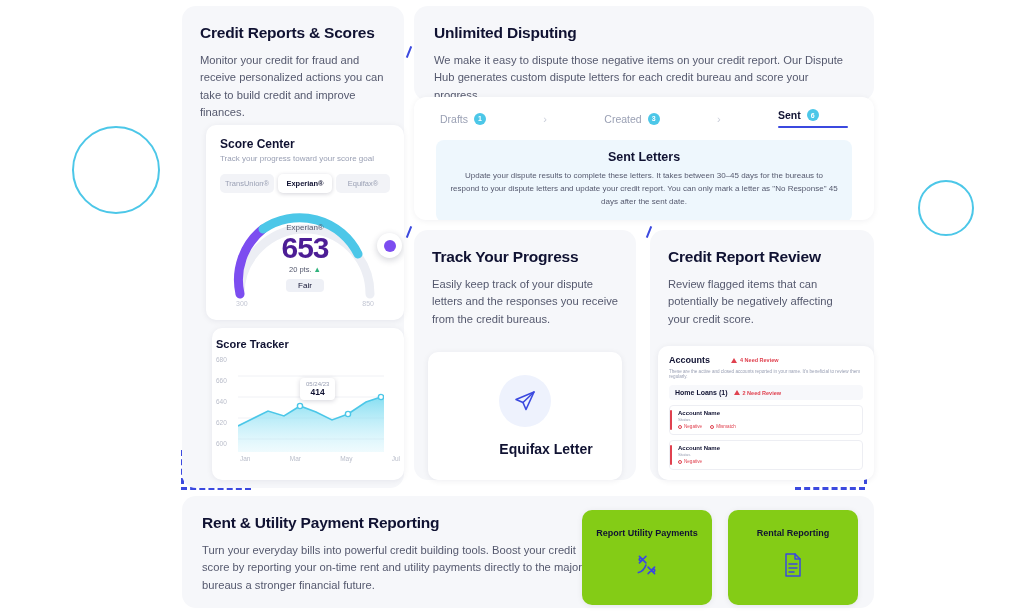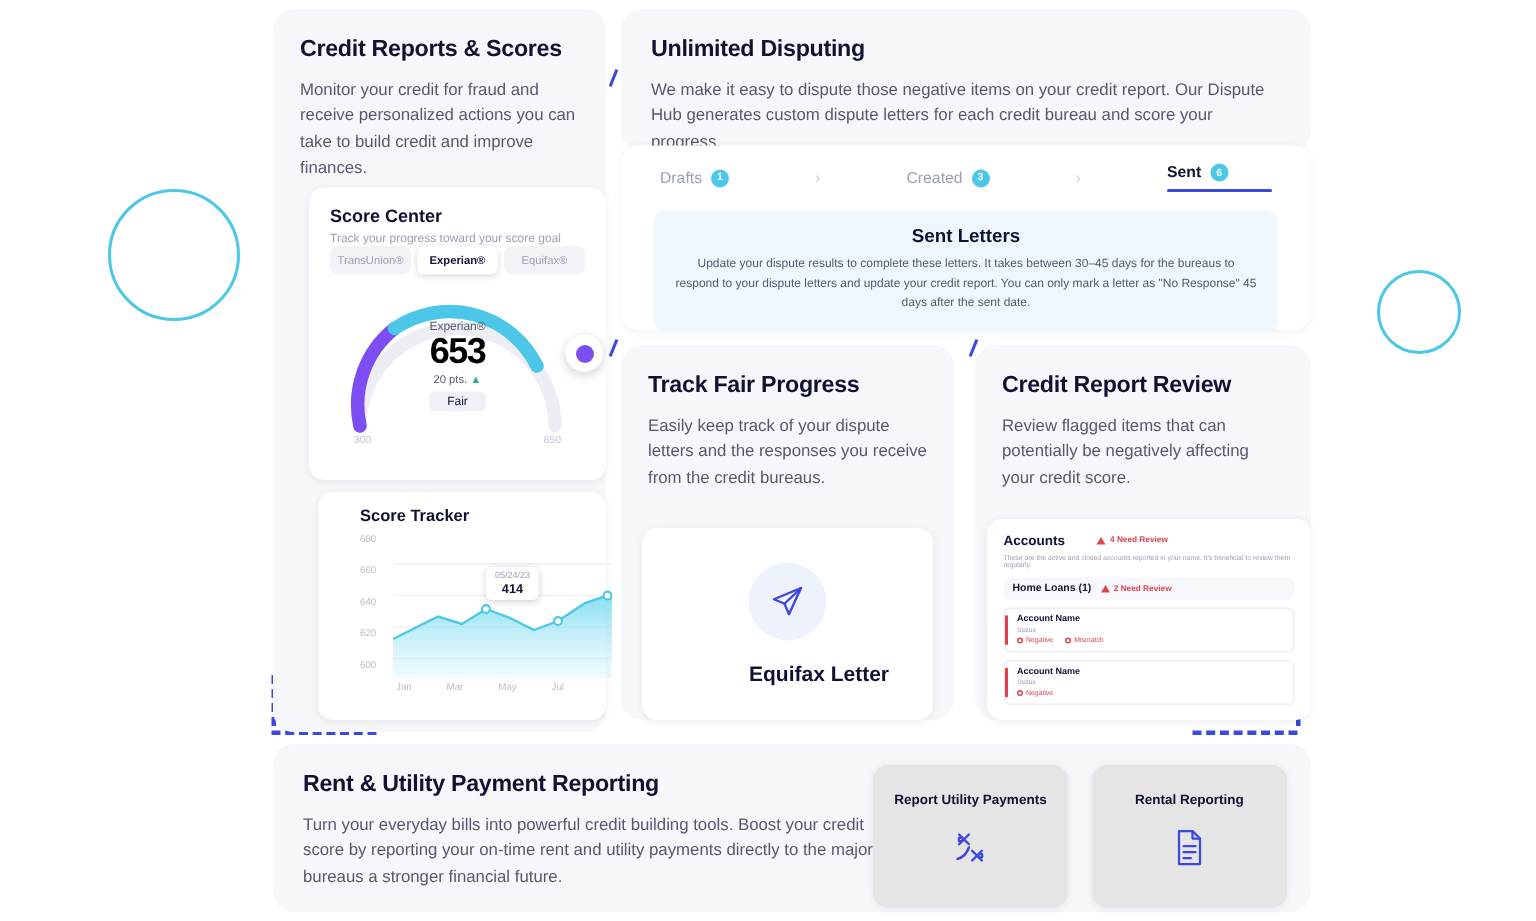--- a/index.html
+++ b/index.html
@@ -57,51 +57,51 @@
 
   
   #card-credit { left: 182px; top: 6px; width: 222px; height: 482px; padding: 18px 18px 0 18px; }
   .inner-panel {
     position: absolute; background:#fff; border-radius: 10px;
     box-shadow: 0 1px 6px rgba(16,18,50,.07);
   }
   #score-center { left: 206px; top: 125px; width: 198px; height: 195px; padding: 12px 14px; overflow:hidden;}
   .sc-title { font-size: 12px; font-weight: bold; color:#101232; }
   .sc-sub { font-size: 8px; color:#9aa0b4; margin-top:3px; }
-  .bureau-tabs { display:flex; gap:4px; margin-top:1px; }
+  .bureau-tabs { display:flex; gap:4px; margin-top:11px; }
   .bureau-tab {
     flex:1; font-size:7.5px; color:#9aa0b4; text-align:center;
     padding:5px 2px; border-radius:5px; background:#f2f3f7;
   }
   .bureau-tab.active { background:#fff; color:#101232; font-weight:bold; box-shadow:0 1px 4px rgba(16,18,50,.18); }
 
   .gauge-wrap { position:relative; margin-top: 6px; height: 108px; }
   .gauge-svg { position:absolute; left: 50%; transform: translateX(-50%); top:0; }
   .gauge-center {
     position:absolute; left:0; right:0; top:24px; text-align:center;
   }
   .g-bureau { font-size:8px; color:#55596e; }
-  .g-score { font-size:24px; font-weight:bold; color:#000000; line-height:1.05; letter-spacing:-1px;text-align:center;}
+  .g-score { font-size:30px; font-weight:bold; color:#4c1d95; line-height:1.05; letter-spacing:-1px;text-align:center;}
   .g-delta { font-size:7.5px; color:#55596e; margin-top:1px;}
   .g-delta .tri { color:#2fb27c; }
   .g-rating {
     display:inline-block; margin-top:4px; font-size:8px; color:#101232;
     background:#eef0f6; border-radius:4px; padding:2px 12px;
   }
   .g-min, .g-max { position:absolute; bottom:0; font-size:7px; color:#c3c7d4; }
   .g-min { left: 16px; } .g-max { right: 16px; }
   .gauge-knob {
     position:absolute; right: -12px; top: 34px;
     width: 25px; height: 25px; border-radius:50%;
     background:#fff; box-shadow:0 2px 7px rgba(16,18,50,.2);
     display:flex; align-items:center; justify-content:center;
   }
   .gauge-knob i { width:12px; height:12px; border-radius:50%; background:#7c4df0; display:block;}
 
-  #score-tracker { left: 212px; top: 328px; width: 192px; height: 152px; padding: 10px 28px; }
+  #score-tracker { left: 212px; top: 328px; width: 192px; height: 152px; padding: 10px 4px; }
   .st-title { font-size: 11px; font-weight:bold; color:#101232; }
   .chart { position:relative; margin-top:6px; height:104px; }
   .y-labels { position:absolute; left:0; top:0; font-size:6.5px; color:#b9bdca; }
   .y-labels div { height:21px; }
   .x-labels { position:absolute; bottom:-2px; left:24px; right:0; display:flex; justify-content:space-between; font-size:6.5px; color:#b9bdca; }
   .chart-svg { position:absolute; left:22px; top:0; }
   .chart-tip {
     position:absolute; left:84px; top:22px; background:#fff; border-radius:4px;
     box-shadow:0 1px 5px rgba(16,18,50,.18); padding:3px 6px; text-align:center;
   }
@@ -165,21 +165,21 @@
   .acc-name { font-size:6px; font-weight:bold; color:#101232; }
   .acc-status-label { font-size:4.4px; color:#9aa0b4; margin-top:1px; }
   .acc-flags { display:flex; gap:8px; margin-top:2px; }
   .flag { display:flex; align-items:center; gap:2px; font-size:4.6px; color:#e0414f; }
   .flag .dot { width:4px; height:4px; border-radius:50%; border:1px solid #e0414f; }
 
   
   #card-rent { left: 182px; top: 496px; width: 692px; height: 112px; padding: 18px 20px; }
   .rent-tiles { position:absolute; left: 582px; top: 510px; display:flex; gap:16px; }
   .tile {
-    width:130px; height:95px; background:#e5e5e5; border-radius:10px;
+    width:130px; height:95px; background:#84cc16; border-radius:10px;
     box-shadow:0 1px 6px rgba(16,18,50,.07);
     display:flex; flex-direction:column; align-items:center; padding-top:18px; gap:14px;
   }
   .tile-label { font-size:9px; font-weight:bold; color:#101232; }
 </style>
 </head>
 <body>
 
 <div class="stage">
 
@@ -292,21 +292,21 @@
         <div class="step-underline"></div>
       </div>
     </div>
     <div class="sent-box">
       <div class="sent-title">Sent Letters</div>
       <div class="sent-text">Update your dispute results to complete these letters. It takes between 30–45 days for the bureaus to respond to your dispute letters and update your credit report. You can only mark a letter as "No Response" 45 days after the sent date.</div>
     </div>
   </div>
 
   <div class="card" id="card-track">
-    <div class="card-title">Track Fair Progress</div>
+    <div class="card-title">Track Your Progress</div>
     <div class="card-body">Easily keep track of your dispute letters and the responses you receive from the credit bureaus.</div>
   </div>
 
   <div class="inner-panel" id="equifax-panel">
     <div class="send-icon-circle">
       <svg width="24" height="24" viewBox="0 0 24 24" fill="none" stroke="#3b49df" stroke-width="1.6" stroke-linejoin="round" stroke-linecap="round">
         <path d="M21 3L3 10.5l7 3 3 7L21 3z"></path>
         <path d="M10 13.5L21 3"></path>
       </svg>
     </div>

